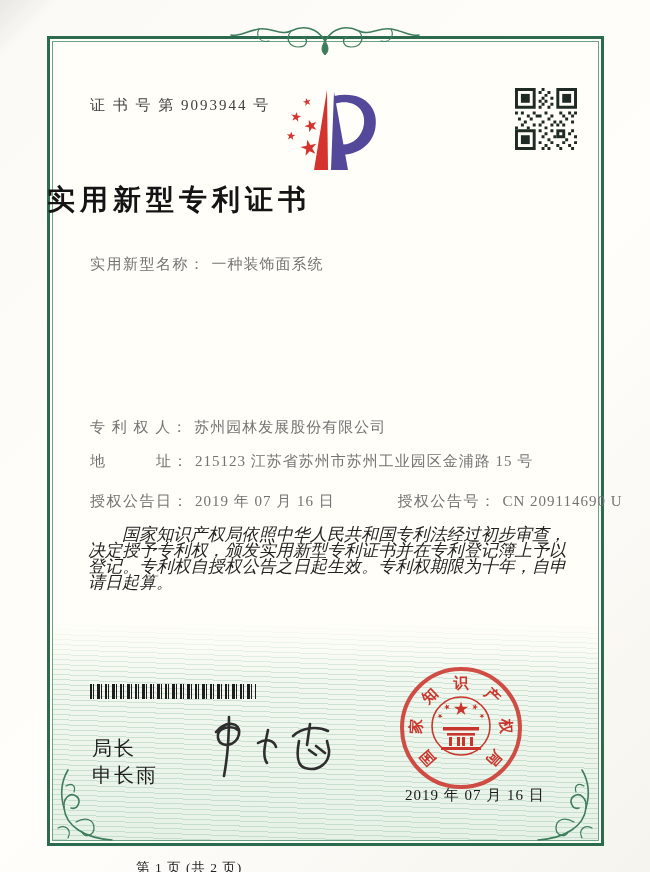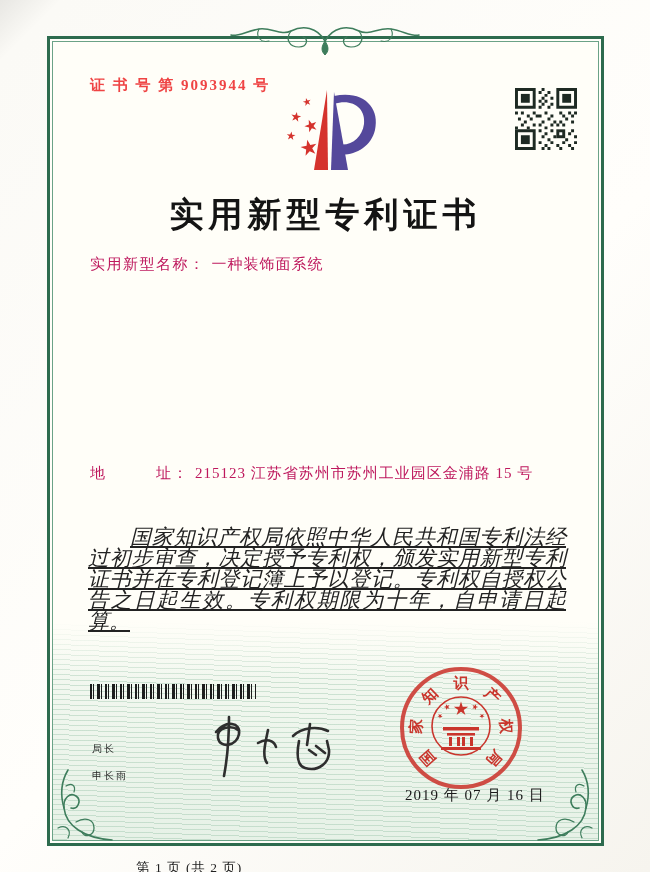--- a/index.html
+++ b/index.html
@@ -20,45 +20,45 @@
     background:#fffef8;
   }
   .guilloche {
     position:absolute; left:3px; right:3px; bottom:3px; height:218px;
     background:
       linear-gradient(rgba(255,254,248,1), rgba(255,254,248,0) 26%),
       repeating-linear-gradient(2deg, rgba(118,175,142,.30) 0 1px, rgba(255,255,255,0) 1px 5px),
       linear-gradient(rgba(238,246,237,.55), rgba(228,240,229,.9));
   }
 
-  .cert-no { left:90px; top:76px; font-size:15px; letter-spacing:2px; color:#ef4444;font-weight:bold; }
+  .cert-no { left:90px; top:96px; font-size:15px; letter-spacing:2px; color:#404040; }
 
   .title {
-    left:47px; top:181px; width:557px; text-align:center;
-    font-size:34px; font-weight:600; letter-spacing:5px; color:#141414;margin-top:11px;
-  }
-
-  .row { position:absolute; left:90px; font-size:15px; color:#be185d; white-space:nowrap; letter-spacing:1px; }
+    left:47px; top:181px; width:557px; text-align:left;
+    font-size:28px; font-weight:600; letter-spacing:5px; color:#141414;
+  }
+
+  .row { position:absolute; left:90px; font-size:15px; color:#737373; white-space:nowrap; letter-spacing:1px; }
   .row .lab { letter-spacing:1.5px; }
   .row .val { margin-left:6px; }
   .row .lab2 { margin-left:58px; letter-spacing:1.5px; }
 
   .paras { position:absolute; left:88px; top:527px; width:478px; color:#222; }
-  .paras p { font-size:21px; line-height:21px; text-indent:2em; text-align:justify; font-style:italic;text-decoration:underline; }
+  .paras p { font-size:17px; line-height:16px; text-indent:2em; text-align:justify; font-style:italic; }
 
   .barcode {
     position:absolute; left:90px; top:684px; width:166px; height:15px;
     background:repeating-linear-gradient(90deg,
       #1c1c1c 0 2px, transparent 2px 3px,
       #1c1c1c 3px 4px, transparent 4px 7px,
       #1c1c1c 7px 10px, transparent 10px 11px,
       #1c1c1c 11px 12px, transparent 12px 15px);
   }
 
-  .signer { position:absolute; left:92px; top:735px; font-size:10px; color:#1f1f1f; line-height:27px; letter-spacing:2px; }
+  .signer { position:absolute; left:92px; top:735px; font-size:20px; color:#1f1f1f; line-height:27px; letter-spacing:2px; }
 
   
   .seal {
     position:absolute; left:400px; top:667px; width:122px; height:122px;
     border-radius:50%; border:4px solid rgba(203,54,45,.88); z-index:2;
   }
   .seal-arc span {
     position:absolute; left:50%; top:50%; width:20px; height:20px; margin:-10px 0 0 -10px;
     text-align:center; line-height:20px; font-size:15px; font-weight:700;
     color:#c9352c; transform-origin:50% 50%;
@@ -129,22 +129,29 @@
       M0,24h3v3h-3z M6,24h3v3h-3z M12,27h3v3h-3z M3,30h3v3h-3z M9,33h3v3h-3z M18,24h3v3h-3z M15,30h3v3h-3z M21,27h3v3h-3z M24,27h3v3h-3z M27,33h3v3h-3z M30,24h3v3h-3z M33,30h3v3h-3z M36,27h3v3h-3z M39,33h3v3h-3z M45,24h3v3h-3z M48,27h3v3h-3z M45,33h3v3h-3z M54,24h3v3h-3z M51,30h3v3h-3z M57,27h3v3h-3z M60,24h3v3h-3z M57,33h3v3h-3z M48,36h3v3h-3z M42,36h3v3h-3z M36,36h3v3h-3z M30,39h3v3h-3z M24,36h3v3h-3z M18,36h3v3h-3z M12,39h3v3h-3z M6,36h3v3h-3z M0,39h3v3h-3z
       M24,42h3v3h-3z M30,45h3v3h-3z M36,42h3v3h-3z M54,45h3v3h-3z M60,48h3v3h-3z M57,42h3v3h-3z M51,51h3v3h-3z M39,48h3v3h-3z M27,48h3v3h-3z M33,51h3v3h-3z M24,54h3v3h-3z M30,57h3v3h-3z M36,54h3v3h-3z M42,57h3v3h-3z M48,54h3v3h-3z M54,57h3v3h-3z M60,54h3v3h-3z M57,60h3v3h-3z M45,60h3v3h-3z M33,60h3v3h-3z M27,60h3v3h-3z"></path>
     </svg>
   </div>
 
   <div class="abs title">实用新型专利证书</div>
 
   <div class="row" style="top:255px">
     <span class="lab">实用新型名称：</span><span class="val">一种装饰面系统</span>
   </div>
-  <div class="row" style="top:464px">
+  <div class="row" style="top:418px">
+    <span class="lab">专 利 权 人：</span><span class="val">苏州园林发展股份有限公司</span>
+  </div>
+  <div class="row" style="top:452px">
     <span class="lab">地　　　址：</span><span class="val">215123 江苏省苏州市苏州工业园区金浦路 15 号</span>
+  </div>
+  <div class="row" style="top:492px">
+    <span class="lab">授权公告日：</span><span class="val">2019 年 07 月 16 日</span>
+    <span class="lab2">授权公告号：</span><span class="val">CN 209114690 U</span>
   </div>
 
   <div class="paras">
     <p>国家知识产权局依照中华人民共和国专利法经过初步审查，决定授予专利权，颁发实用新型专利证书并在专利登记簿上予以登记。专利权自授权公告之日起生效。专利权期限为十年，自申请日起算。</p>
   </div>
 
   <div class="barcode"></div>
 
   <div class="signer">
     <div>局长</div>

